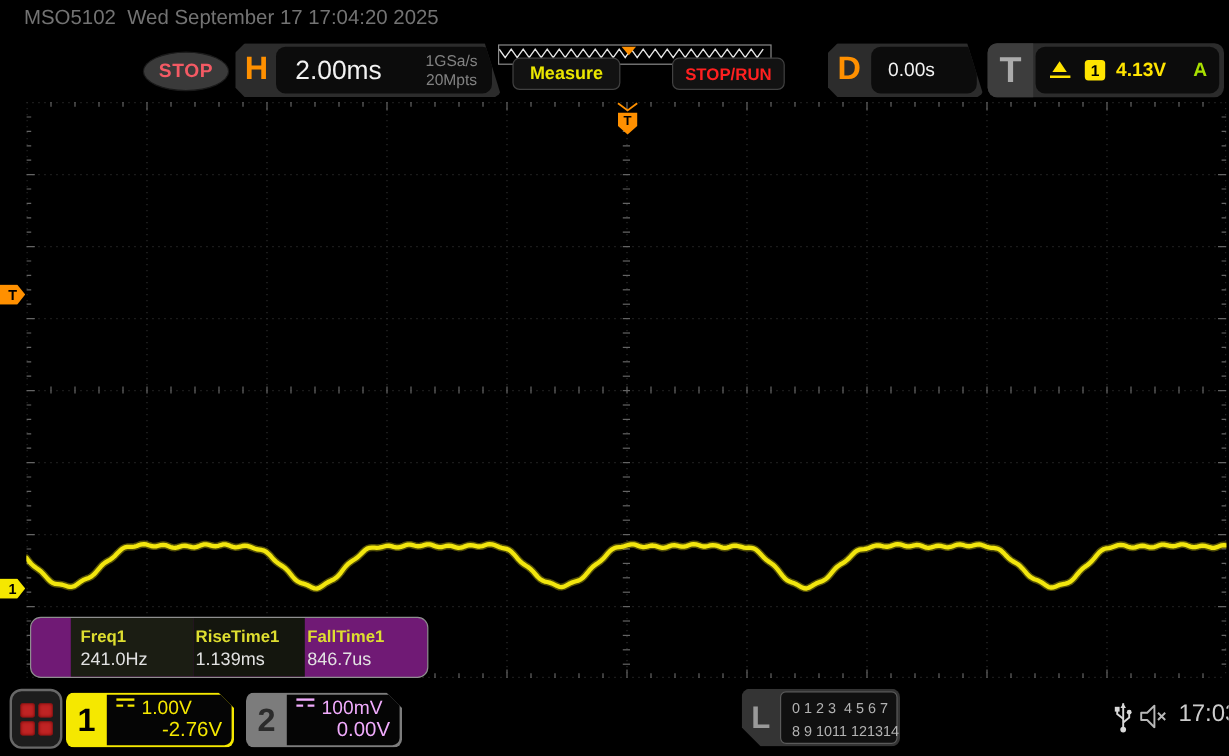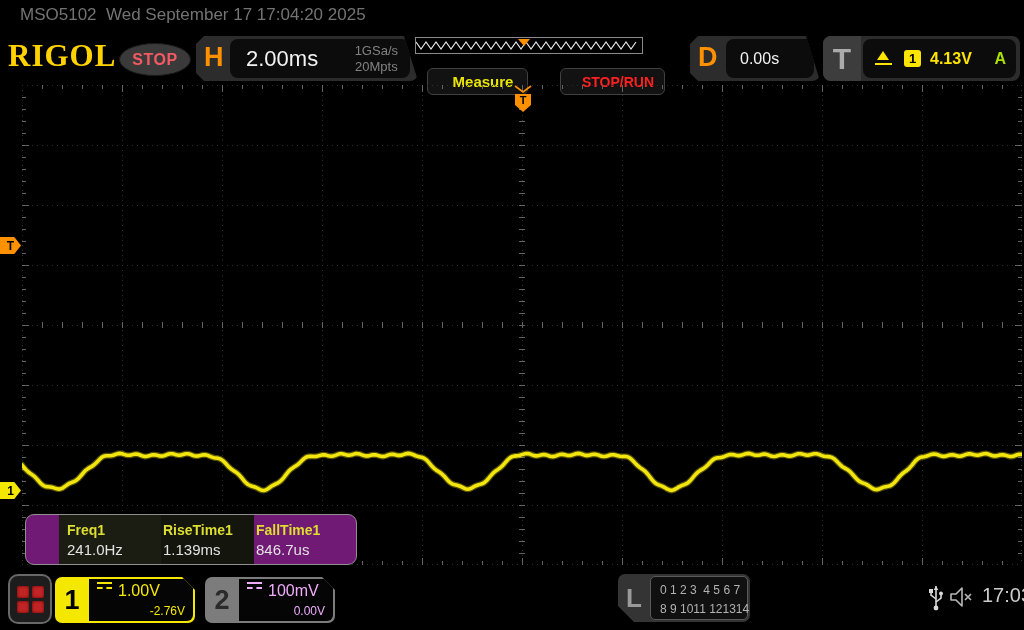--- a/index.html
+++ b/index.html
@@ -22,22 +22,22 @@
   .hd-letter{color:#ff9000;font-size:27px;font-weight:bold;top:6px;left:8px;}
   .inner{background:#0c0c0c;border-radius:8px;}
   .h-inner{left:34px;top:3px;width:180px;height:39px;}
   .timebase{left:16px;top:0;line-height:39px;color:#f2f2f2;font-size:22px;}
   .rate{right:12px;top:4px;text-align:center;color:#828282;font-size:13px;line-height:16px;}
 
   .wavemem{left:415px;top:37px;width:226px;height:15px;background:#000;border:1px solid #8a8a8a;}
   .mem-tri{left:102px;top:1px;width:0;height:0;border-left:6px solid transparent;
         border-right:6px solid transparent;border-top:7px solid #ff9000;}
 
-  .hdr-btn{top:68px;height:25px;background:#121212;border:1px solid #414141;border-radius:6px;
-        display:flex;align-items:center;justify-content:center;font-weight:bold;padding-left:11px;}
+  .hdr-btn{top:48px;height:25px;background:#121212;border:1px solid #414141;border-radius:6px;
+        display:flex;align-items:center;justify-content:center;font-weight:bold;}
   .measure-btn{left:427px;width:88px;color:#eae600;font-size:15px;}
   .stoprun-btn{left:531px;width:92px;color:#ff2020;font-size:14px;margin-left:29px;}
 
   .d-panel{left:690px;top:36px;width:130px;height:45px;}
   .d-inner{left:36px;top:3px;width:88px;height:39px;}
   .delay-val{left:14px;top:0;line-height:39px;color:#f2f2f2;font-size:16px;}
 
   .t-panel{left:823px;top:36px;width:197px;height:45px;border-radius:8px;}
   .t-tab{left:0;top:0;width:38px;height:45px;background:#3d3d3d;border-radius:8px 0 0 8px;
         display:flex;align-items:center;justify-content:center;color:#ababab;
@@ -76,21 +76,21 @@
   .menu-sq{background:#c02424;border-radius:2px;box-shadow:inset 0 0 3px #600;}
 
   .ch-badge{top:577px;height:46px;border-radius:7px;
         clip-path:polygon(0 0,calc(100% - 13px) 0,100% 13px,100% 100%,0 100%);}
   .ch1-badge{left:55px;width:140px;background:#f5e800;}
   .ch2-badge{left:205px;width:130px;background:#7c7c7c;}
   .ch-num{left:0;top:0;width:34px;height:100%;display:flex;align-items:center;
         justify-content:center;font-size:27px;font-weight:bold;color:#000;}
   .ch-content{left:34px;top:2px;right:2px;bottom:2px;background:#050505;border-radius:0 6px 6px 0;}
   .ch-row1{left:8px;top:3px;display:flex;align-items:flex-start;gap:6px;font-size:16px;}
-  .ch-row2{right:8px;bottom:3px;font-size:12px;}
+  .ch-row2{right:8px;bottom:3px;font-size:17px;}
   .ch1-badge .ch-content{color:#f5e800;}
   .ch2-badge .ch-content{color:#f0abfc;}
   .ch2-badge .ch-num{color:#2b2b2b;}
   .dc-icon{display:inline-block;width:15px;}
   .dc-solid{display:block;height:0;border-top:2px solid currentColor;margin-bottom:3px;}
   .dc-dash{display:block;height:0;border-top:2px dashed currentColor;}
 
   .logic-badge{left:618px;top:574px;width:132px;height:48px;background:#343434;border-radius:7px;
         clip-path:polygon(0 0,100% 0,100% 100%,16px 100%,0 calc(100% - 16px));}
   .logic-l{left:0;top:0;width:32px;height:100%;display:flex;align-items:center;
@@ -103,21 +103,20 @@
   .spk-icon{left:950px;top:587px;}
   .clock{left:982px;top:584px;color:#cccccc;font-size:20px;}
 </style>
 </head>
 <body>
 
 <div id="screen">
 
   <div class="abs info-text">MSO5102  Wed September 17 17:04:20 2025</div>
 
-  <div class="abs logo">RIGOL</div>
   <div class="abs stop-badge">STOP</div>
 
   <div class="abs panel panel-slant h-panel">
     <div class="abs hd-letter">H</div>
     <div class="abs inner h-inner">
       <div class="abs timebase">2.00ms</div>
       <div class="abs rate">
         <div>1GSa/s</div>
         <div>20Mpts</div>
       </div>

